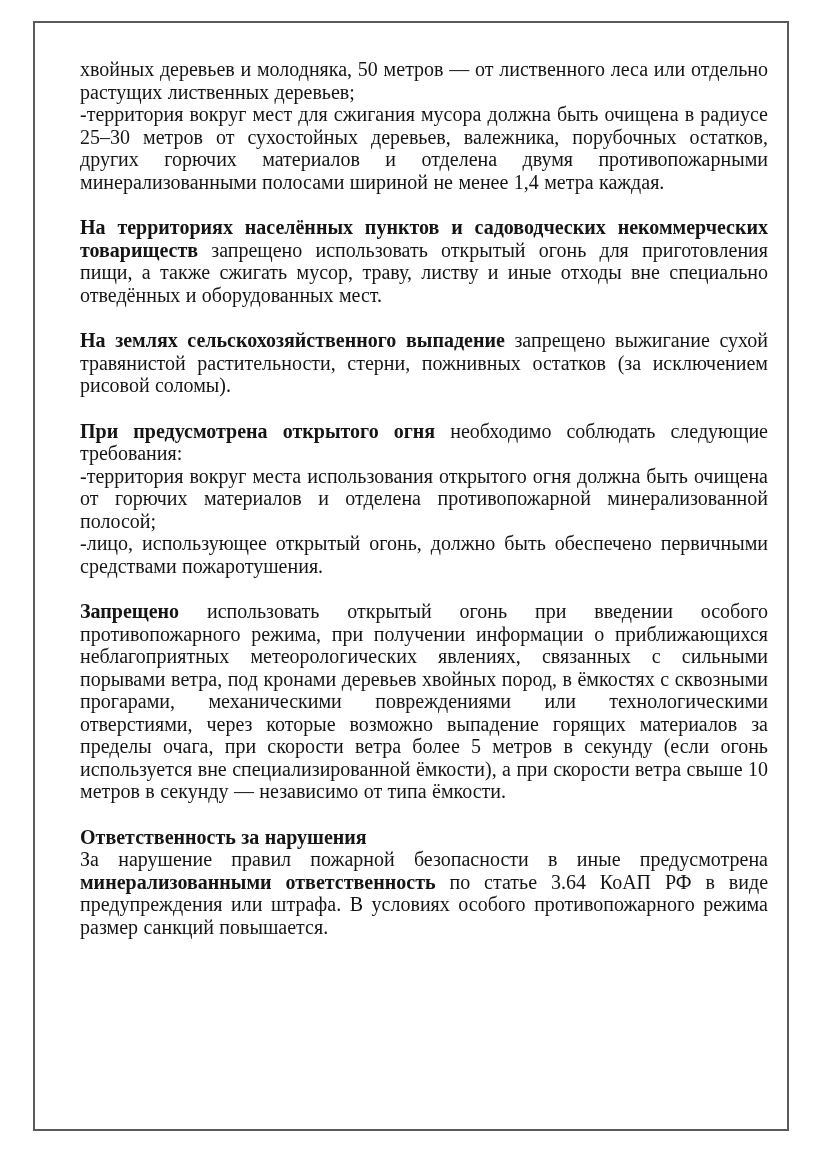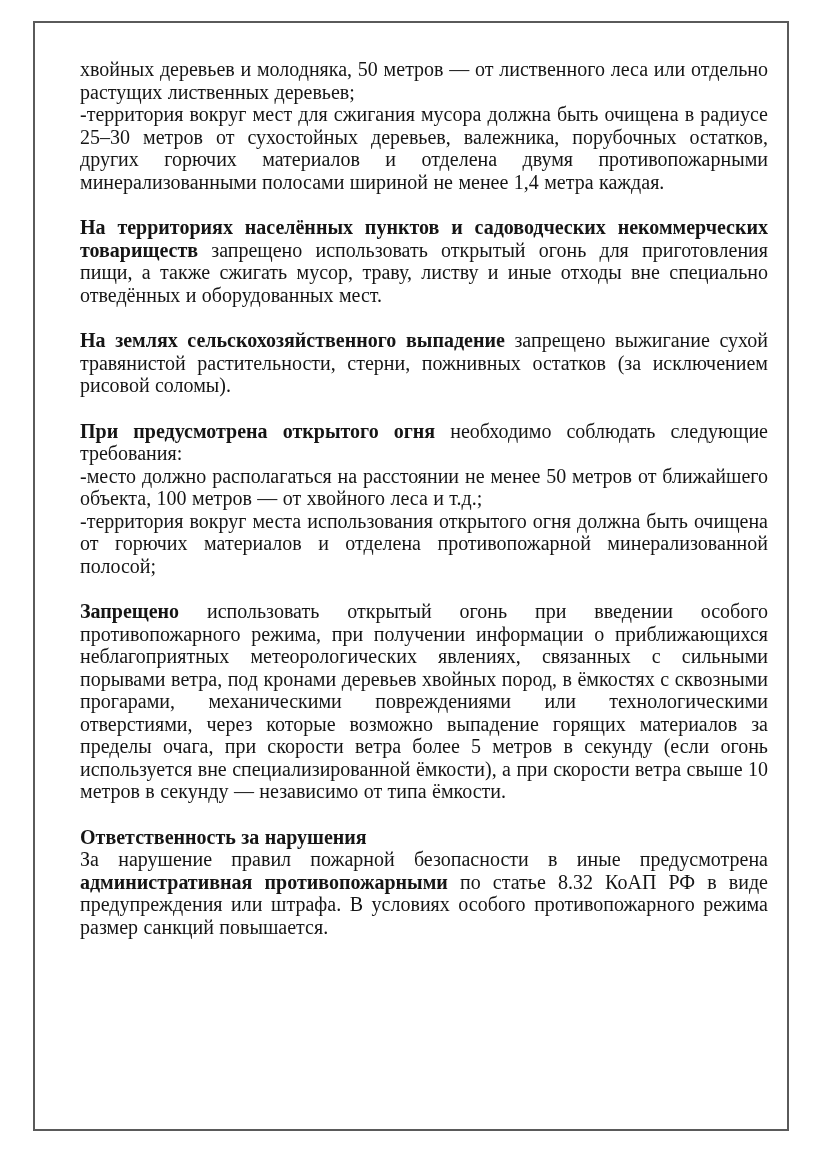--- a/index.html
+++ b/index.html
@@ -63,26 +63,26 @@
   <section class="block">
     <p class="line"><span class="b">На территориях населённых пунктов и садоводческих некоммерческих товариществ</span><span> запрещено использовать открытый огонь для приготовления пищи, а также сжигать мусор, траву, листву и иные отходы вне специально отведённых и оборудованных мест.</span></p>
   </section>
 
   <section class="block">
     <p class="line"><span class="b">На землях сельскохозяйственного выпадение</span><span> запрещено выжигание сухой травянистой растительности, стерни, пожнивных остатков (за исключением рисовой соломы).</span></p>
   </section>
 
   <section class="block">
     <p class="line"><span class="b">При предусмотрена открытого огня</span><span> необходимо соблюдать следующие требования:</span></p>
-    <p class="line">-место должно располагаться на расстоянии не менее 50 метров от ближайшего объекта, 100 метров — от хвойного леса и т.д.;</p>
     <p class="line">-территория вокруг места использования открытого огня должна быть очищена от горючих материалов и отделена противопожарной минерализованной полосой;</p>
+    <p class="line">-лицо, использующее открытый огонь, должно быть обеспечено первичными средствами пожаротушения.</p>
   </section>
 
   <section class="block">
     <p class="line"><span class="b">Запрещено</span><span> использовать открытый огонь при введении особого противопожарного режима, при получении информации о приближающихся неблагоприятных метеорологических явлениях, связанных с сильными порывами ветра, под кронами деревьев хвойных пород, в ёмкостях с сквозными прогарами, механическими повреждениями или технологическими отверстиями, через которые возможно выпадение горящих материалов за пределы очага, при скорости ветра более 5 метров в секунду (если огонь используется вне специализированной ёмкости), а при скорости ветра свыше 10 метров в секунду — независимо от типа ёмкости.</span></p>
   </section>
 
   <section class="block">
     <p class="line b">Ответственность за нарушения</p>
-    <p class="line"><span>За нарушение правил пожарной безопасности в иные предусмотрена </span><span class="b">административная противопожарными</span><span> по статье 8.32 КоАП РФ в виде предупреждения или штрафа. В условиях особого противопожарного режима размер санкций повышается.</span></p>
+    <p class="line"><span>За нарушение правил пожарной безопасности в иные предусмотрена </span><span class="b">минерализованными ответственность</span><span> по статье 3.64 КоАП РФ в виде предупреждения или штрафа. В условиях особого противопожарного режима размер санкций повышается.</span></p>
   </section>
 
 </main>
 
 </body></html>

